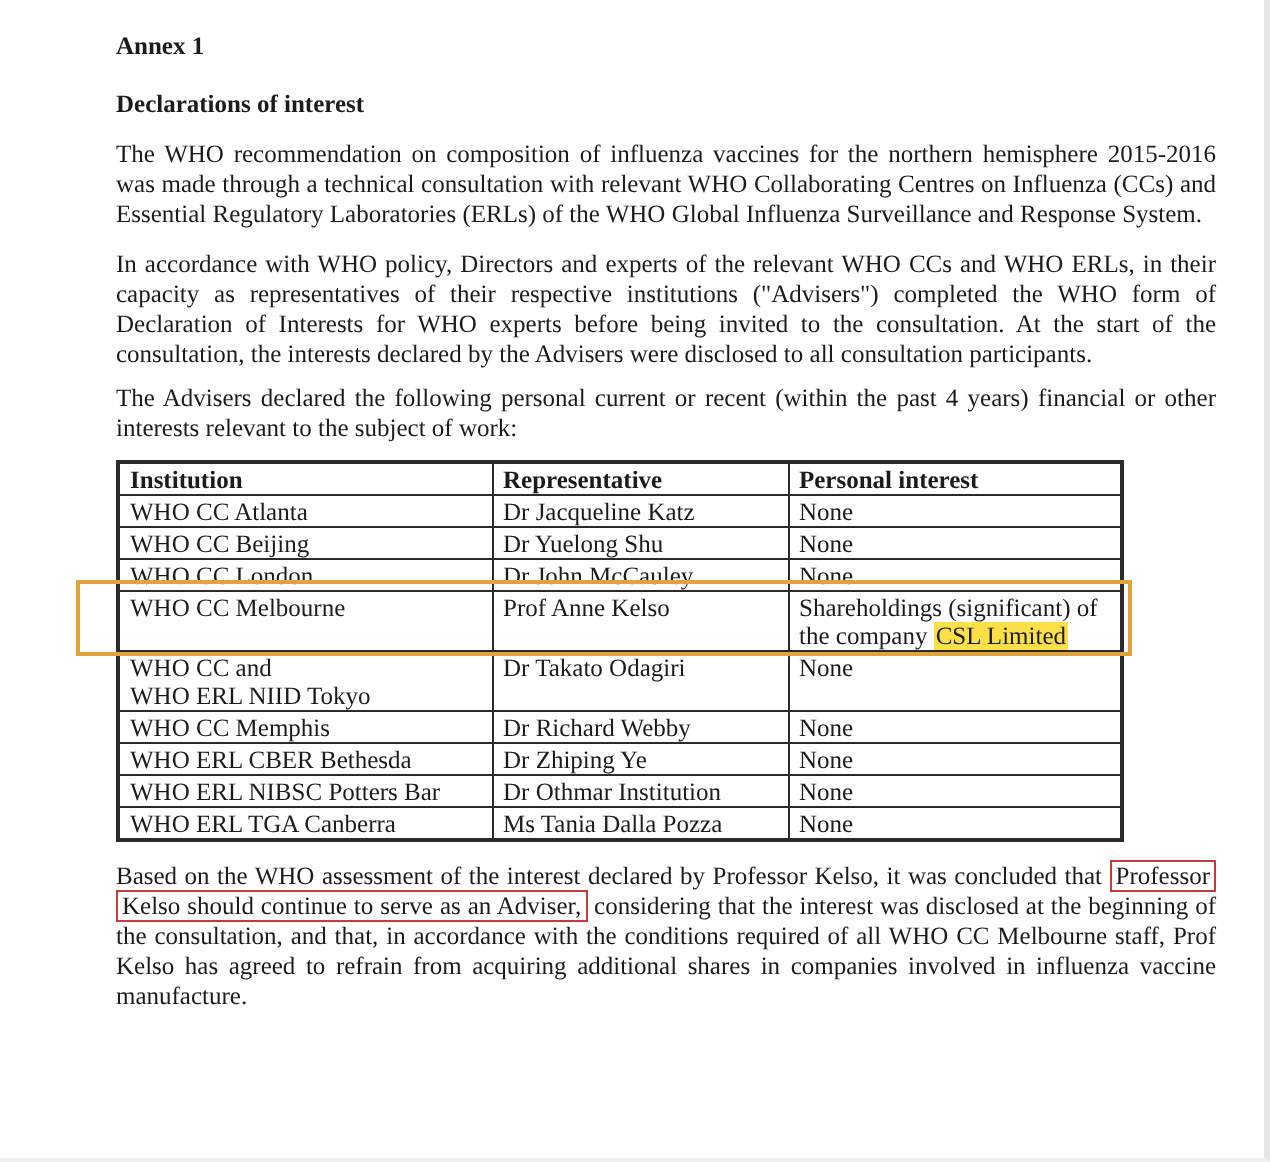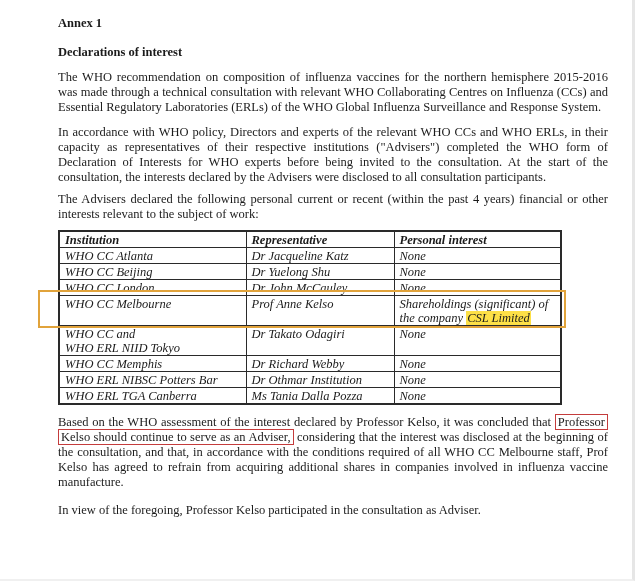--- a/index.html
+++ b/index.html
@@ -23,21 +23,21 @@
   p {
     font-size: 12.5px; line-height: 15px;
     text-align: justify;
   }
   .p1 { margin-bottom: 10px; }
   .p2 { margin-bottom: 7px; }
   .p3 { margin-bottom: 8px; }
   .p4 { margin-top: 10px; }
   .p5 { margin-top: 13px; }
 
-  .table-wrap { position: relative; width: 518px; font-style: italic; }
+  .table-wrap { position: relative; width: 518px; }
   table.doi {
     border-collapse: collapse;
     width: 502px;
     table-layout: fixed;
     font-size: 12.5px;
   }
   table.doi th, table.doi td {
     border: 1px solid #2a2a2a;
     padding: 1px 5px 0 5px;
     line-height: 14px;
@@ -119,31 +119,35 @@
 WHO ERL NIID Tokyo</td>
           <td>Dr Takato Odagiri</td>
           <td>None</td>
         </tr>
         <tr>
           <td>WHO CC Memphis</td>
           <td>Dr Richard Webby</td>
           <td>None</td>
         </tr>
         <tr>
+          <td>WHO ERL CBER Bethesda</td>
+          <td>Dr Zhiping Ye</td>
+          <td>None</td>
+        </tr>
+        <tr>
           <td>WHO ERL NIBSC Potters Bar</td>
           <td>Dr Othmar Institution</td>
           <td>None</td>
         </tr>
         <tr>
           <td>WHO ERL TGA Canberra</td>
           <td>Ms Tania Dalla Pozza</td>
           <td>None</td>
         </tr>
       </tbody>
     </table>
     <div class="orange-box"></div>
   </div>
 
   <p class="p4"><span>Based on the WHO assessment of the interest declared by Professor Kelso, it was concluded that </span><span class="red-box">Professor Kelso should continue to serve as an Adviser,</span><span> considering that the interest was disclosed at the beginning of the consultation, and that, in accordance with the conditions required of all WHO CC Melbourne staff, Prof Kelso has agreed to refrain from acquiring additional shares in companies involved in influenza vaccine manufacture.</span></p>
 
-  <p class="p5">In view of the foregoing, Professor Kelso participated in the consultation as Adviser.</p>
 
 </div>
 
 </body></html>

